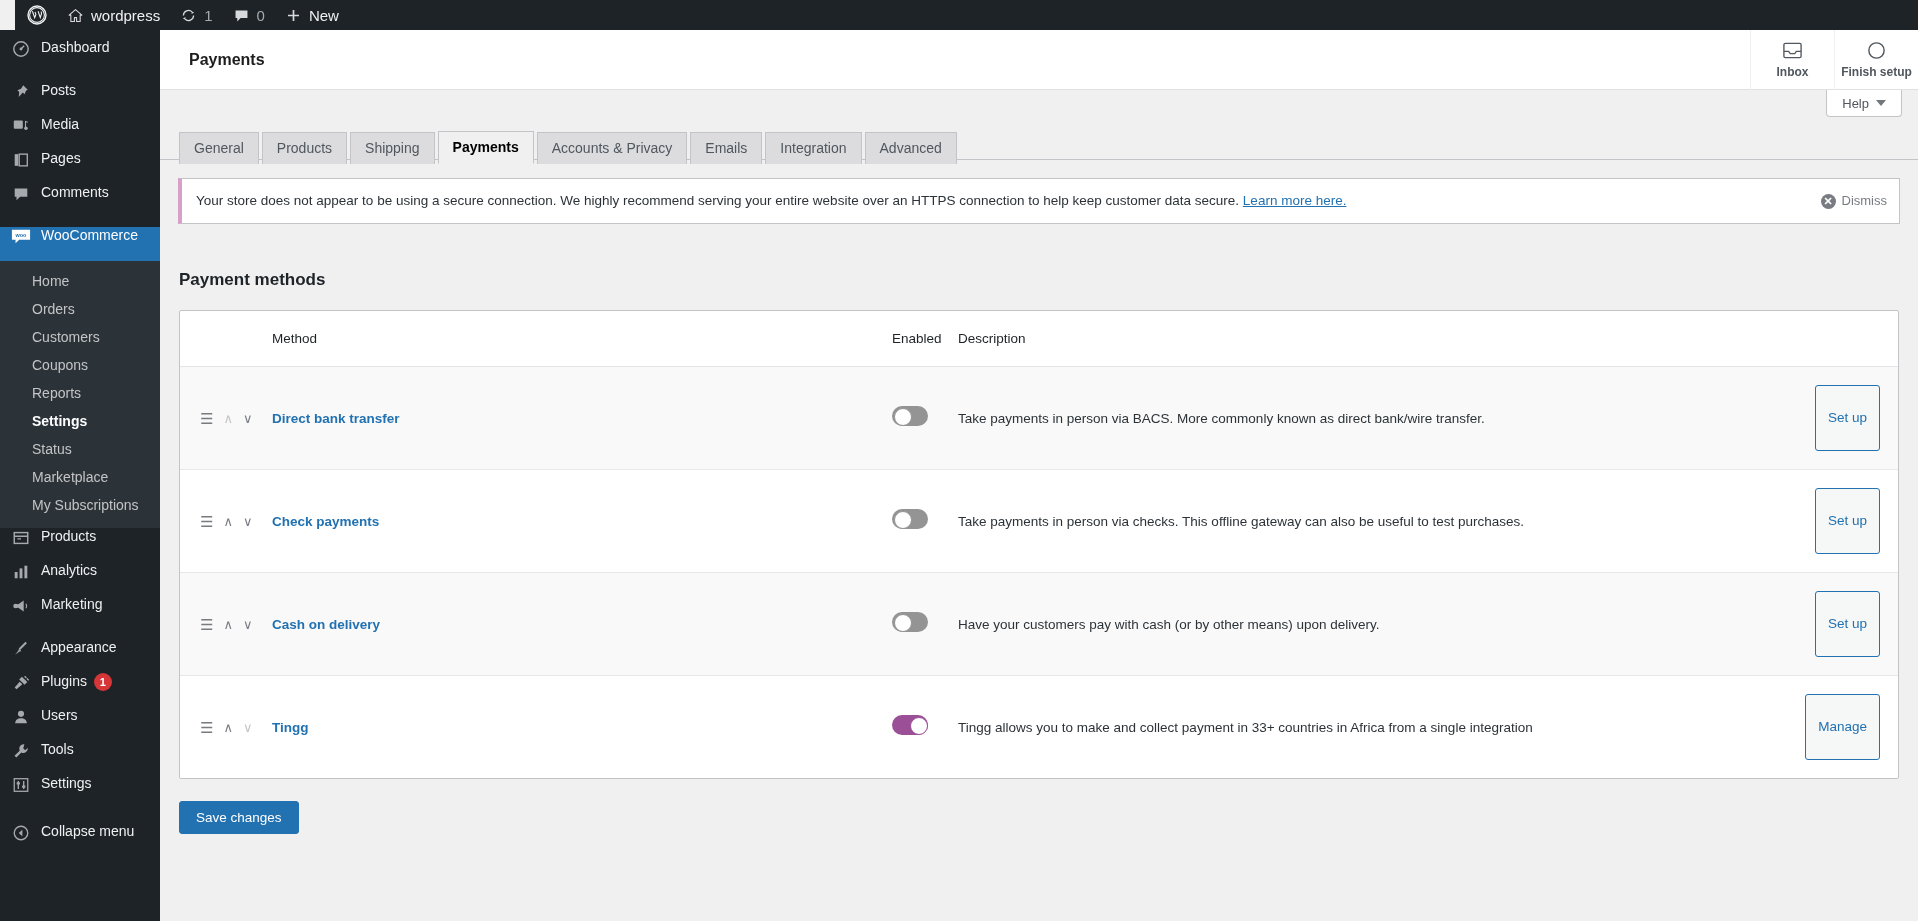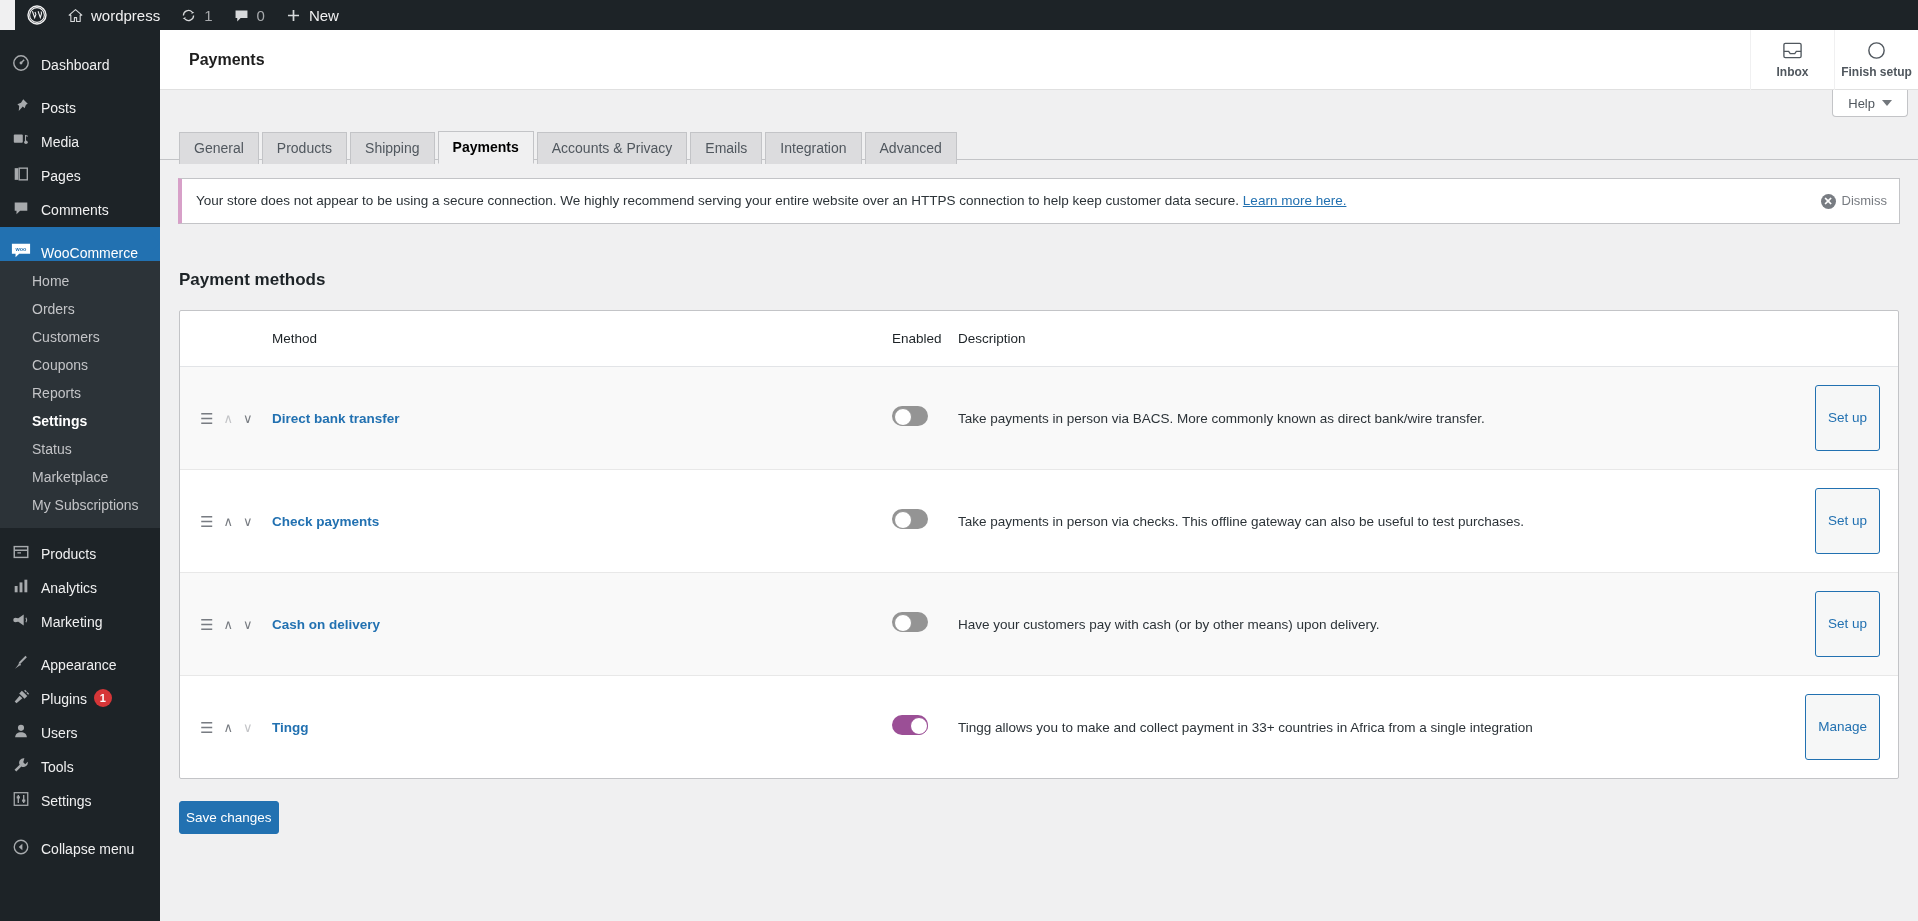--- a/index.html
+++ b/index.html
@@ -67,21 +67,21 @@
   }
 
   
   #sidebar {
     position: absolute; top: 30px; left: 0;
     width: 160px; height: 891px;
     background: #1d2327;
     overflow: hidden;
   }
   .menu-item {
-    display: flex; align-items: flex-end;
+    display: flex; align-items: flex-start;
     height: 34px;
     padding-left: 10px;
     color: #f0f0f1;
     font-size: 14px;
     cursor: pointer;
     position: relative;
   }
   .menu-item .mi-ico {
     width: 22px; height: 20px;
     display: flex; align-items: center; justify-content: center;
@@ -150,21 +150,21 @@
     border-left: 1px solid #f0f0f1;
     font-weight: bold;
   }
   .hdr-btn svg { display: block; }
 
   
   #help-row {
     height: 29px; position: relative; background: #f0f0f1;
   }
   #help-tab {
-    position: absolute; right: 10px; top: 0;
+    position: absolute; right: 16px; top: 0;
     height: 27px;
     padding: 0 15px;
     background: #fff;
     border: 1px solid #c3c4c7;
     border-top: none;
     border-radius: 0 0 4px 4px;
     display: flex; align-items: center; gap: 7px;
     font-size: 13px; color: #50575e;
     cursor: pointer;
   }
@@ -306,21 +306,21 @@
     color: #2271b1;
     font-size: 13.5px;
     cursor: pointer;
     line-height: 18px;
     margin-left: 43px;
   }
 
   #save-row { padding: 22px 0 0 19px; }
   #save-changes {
     display: inline-block;
-    padding: 7px 6px;
+    padding: 7px 16px;
     background: #2271b1;
     border: 1px solid #2271b1;
     border-radius: 3px;
     color: #fff;
     font-size: 13.5px;
     line-height: 17px;
     cursor: pointer;
   }
 </style>
 </head>

